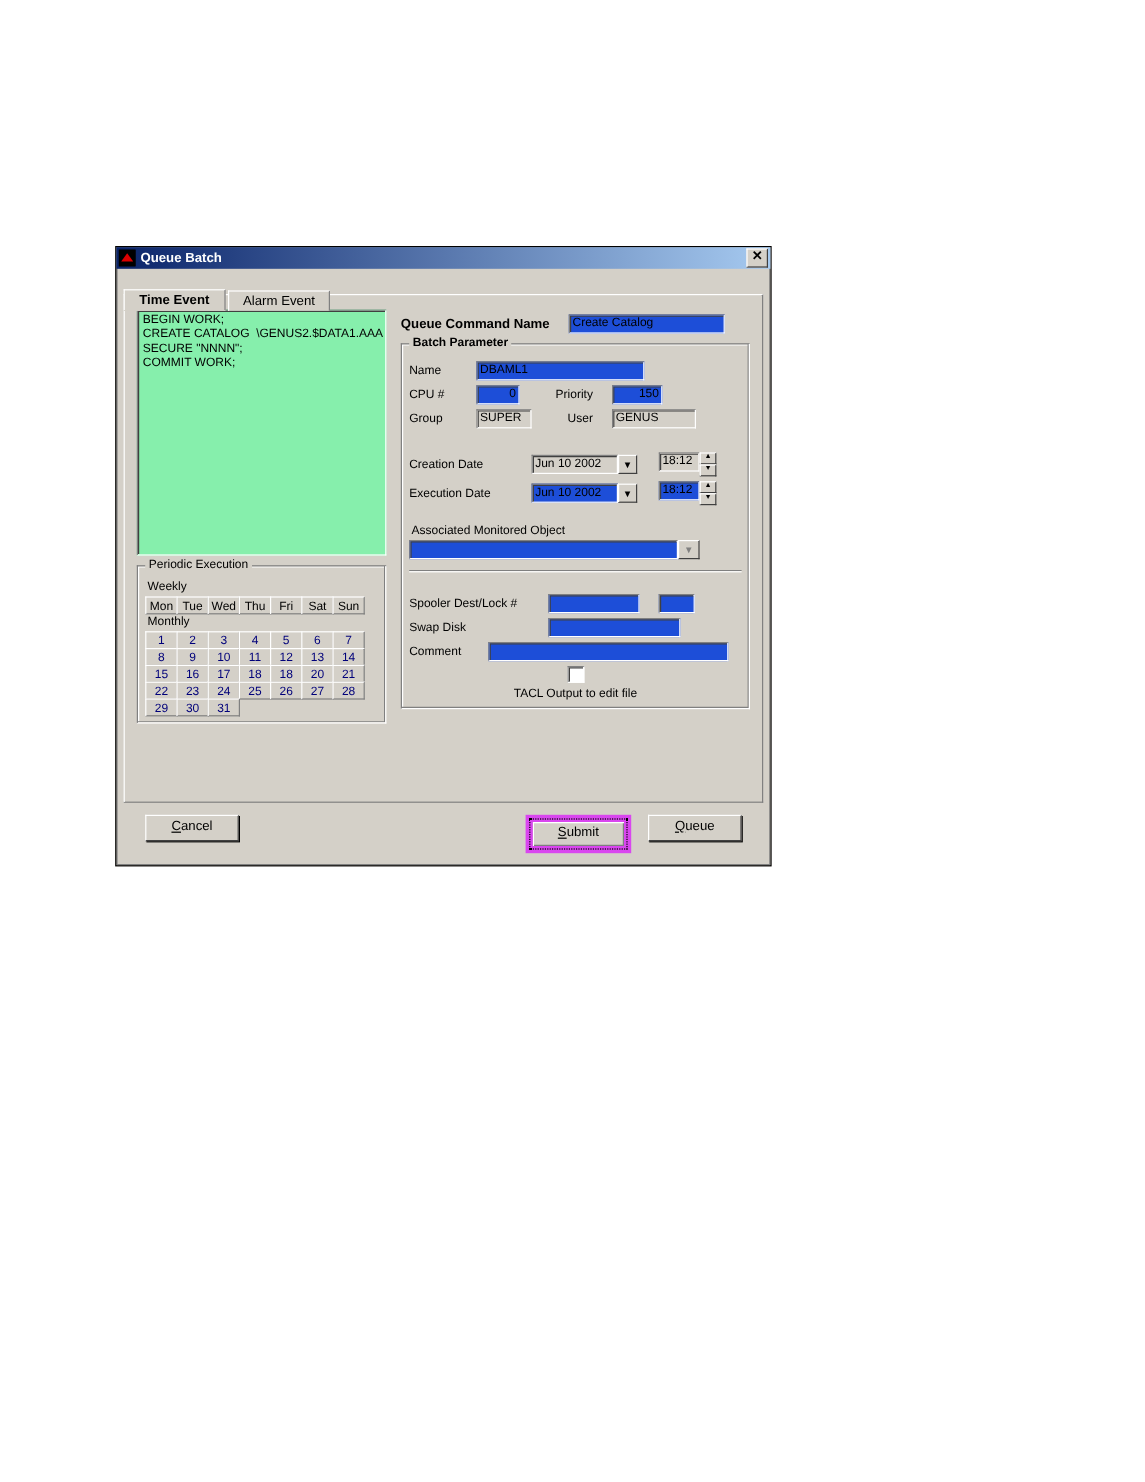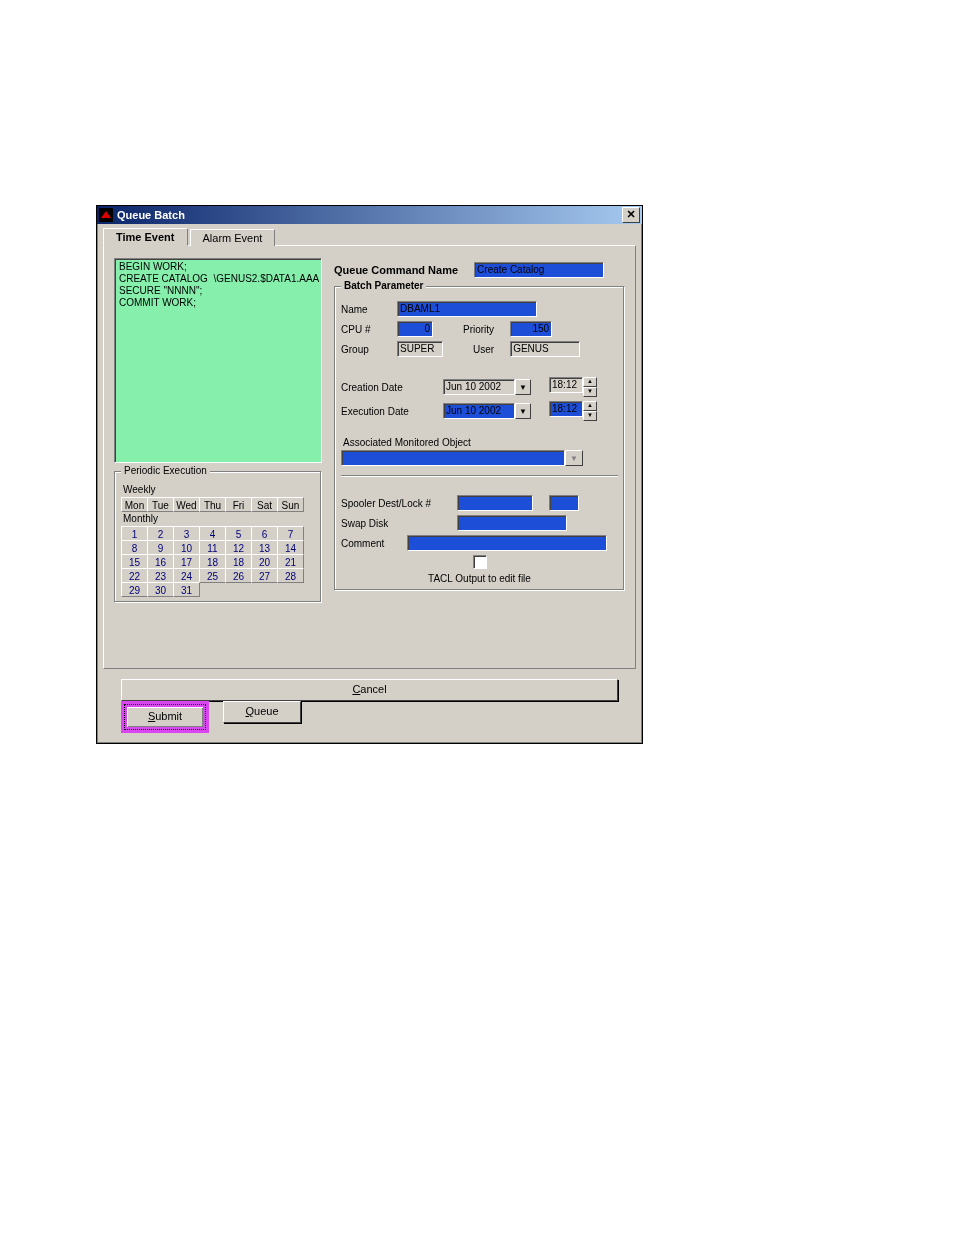--- a/index.html
+++ b/index.html
@@ -65,21 +65,21 @@
     z-index: 2;
   }
   .tab {
     border: 1px solid #808080;
     border-bottom: none;
     background: #d4d0c8;
     padding: 2px 12px;
     margin-right: 2px;
     font-size: 11px;
     position: relative;
-    top: 0;
+    top: 13px;
     border-top-color: #fff;
     border-left-color: #fff;
   }
   .tab.active {
     border-bottom: 1px solid #d4d0c8;
     font-weight: bold;
     z-index: 3;
   }
   .tabpanel {
     border: 1px solid #808080;
@@ -234,21 +234,20 @@
     width:12px;height:12px;background:#fff;
     border:1px solid #808080;
     border-right-color:#fff;border-bottom-color:#fff;
     box-shadow: inset 1px 1px 0 #404040;
   }
 
   .btnbar {
     display:flex;
     justify-content: space-between;
     padding: 10px 18px 0 18px;
-    flex-direction: column;
   }
   .btn {
     min-width:56px;
     height:20px;
     padding:0 10px;
     background:#d4d0c8;
     border:1px solid #fff;
     border-right-color:#404040;
     border-bottom-color:#404040;
     box-shadow: 1px 1px 0 #000;

